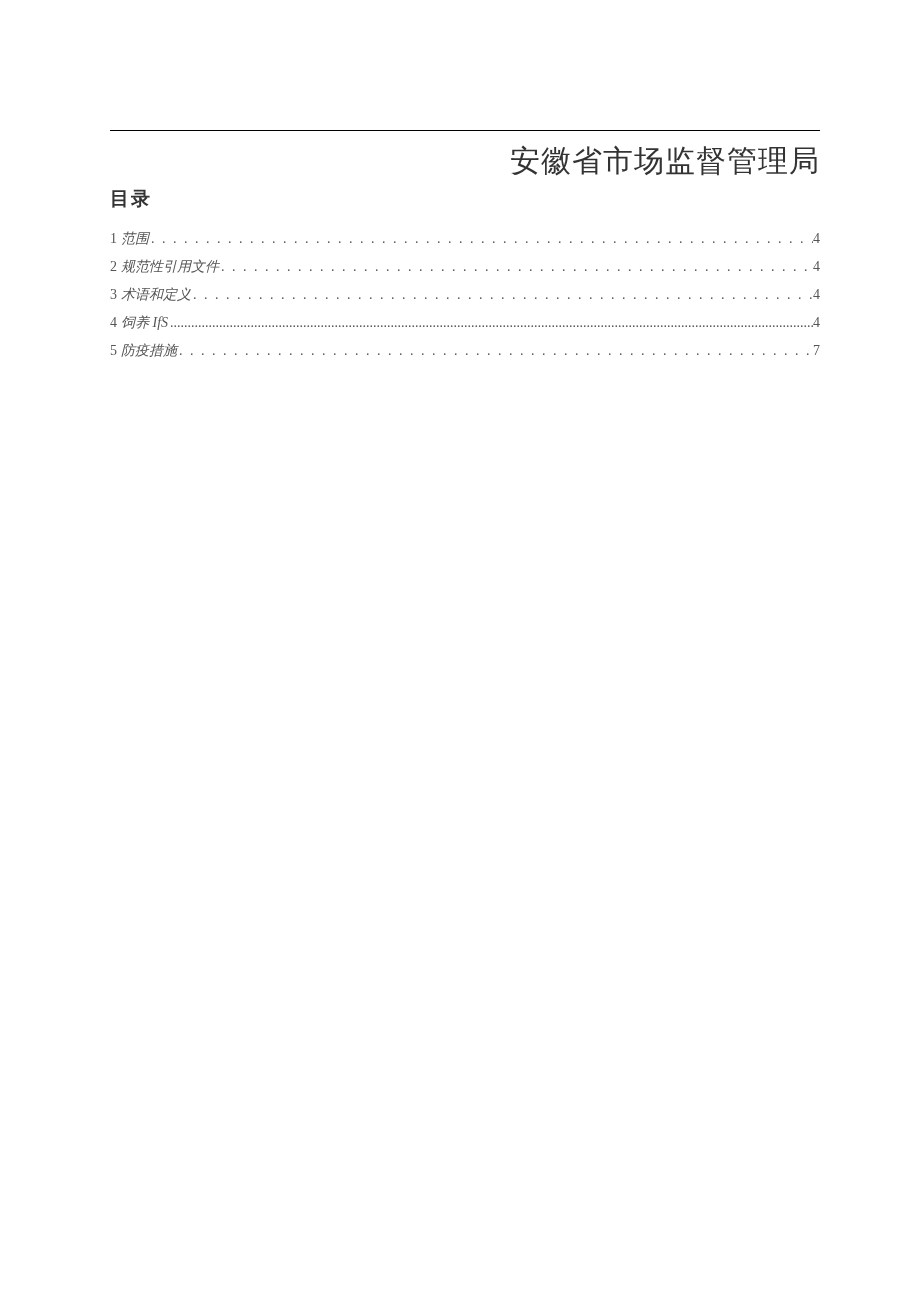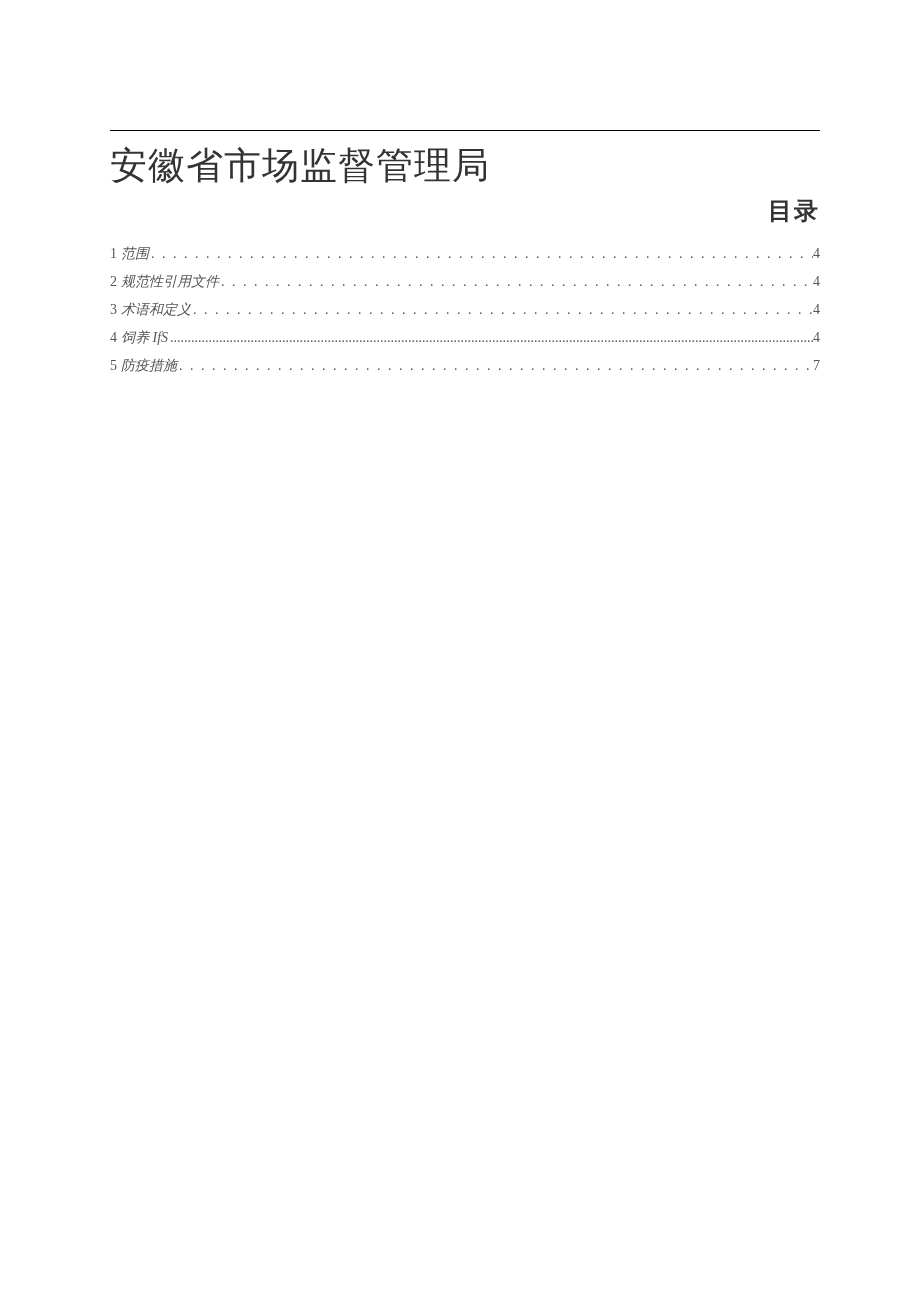--- a/index.html
+++ b/index.html
@@ -15,30 +15,30 @@
       color: #333333;
     }
     .page {
       padding: 130px 100px 0 110px;
     }
     .divider {
       border-top: 1.5px solid #000000;
       margin-bottom: 10px;
     }
     .title {
-      text-align: left;
-      font-size: 37px;
+      text-align: right;
+      font-size: 30px;
       font-weight: normal;
       font-family: "SimSun", "宋体", serif;
       letter-spacing: 1px;
       margin-bottom: 4px;
     }
     .subtitle {
-      text-align: right;
-      font-size: 24px;
+      text-align: left;
+      font-size: 19px;
       font-weight: bold;
       font-family: "SimHei", "黑体", sans-serif;
       margin-bottom: 18px;
       letter-spacing: 2px;
     }
     .toc {
       font-size: 14px;
       color: #555555;
     }
     .toc-entry {

